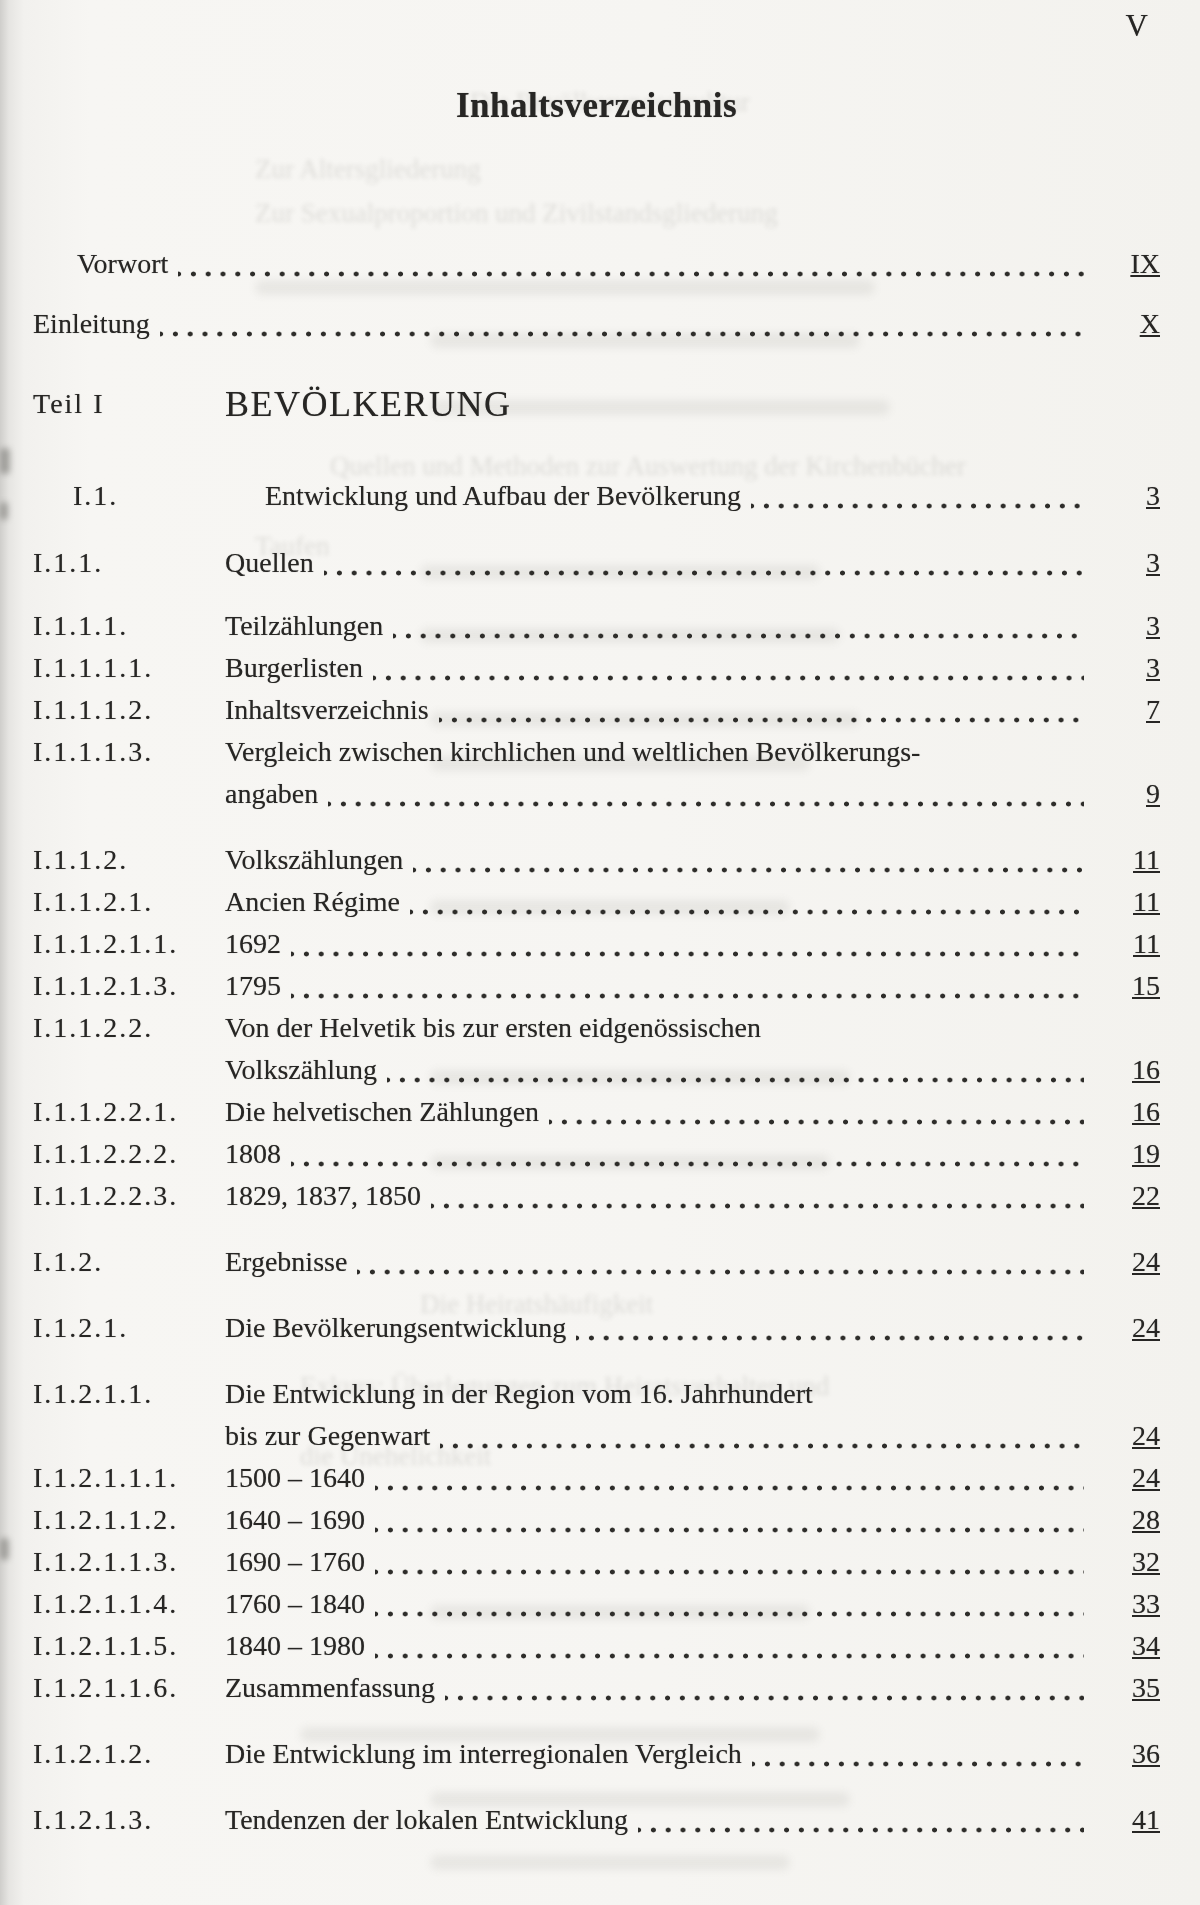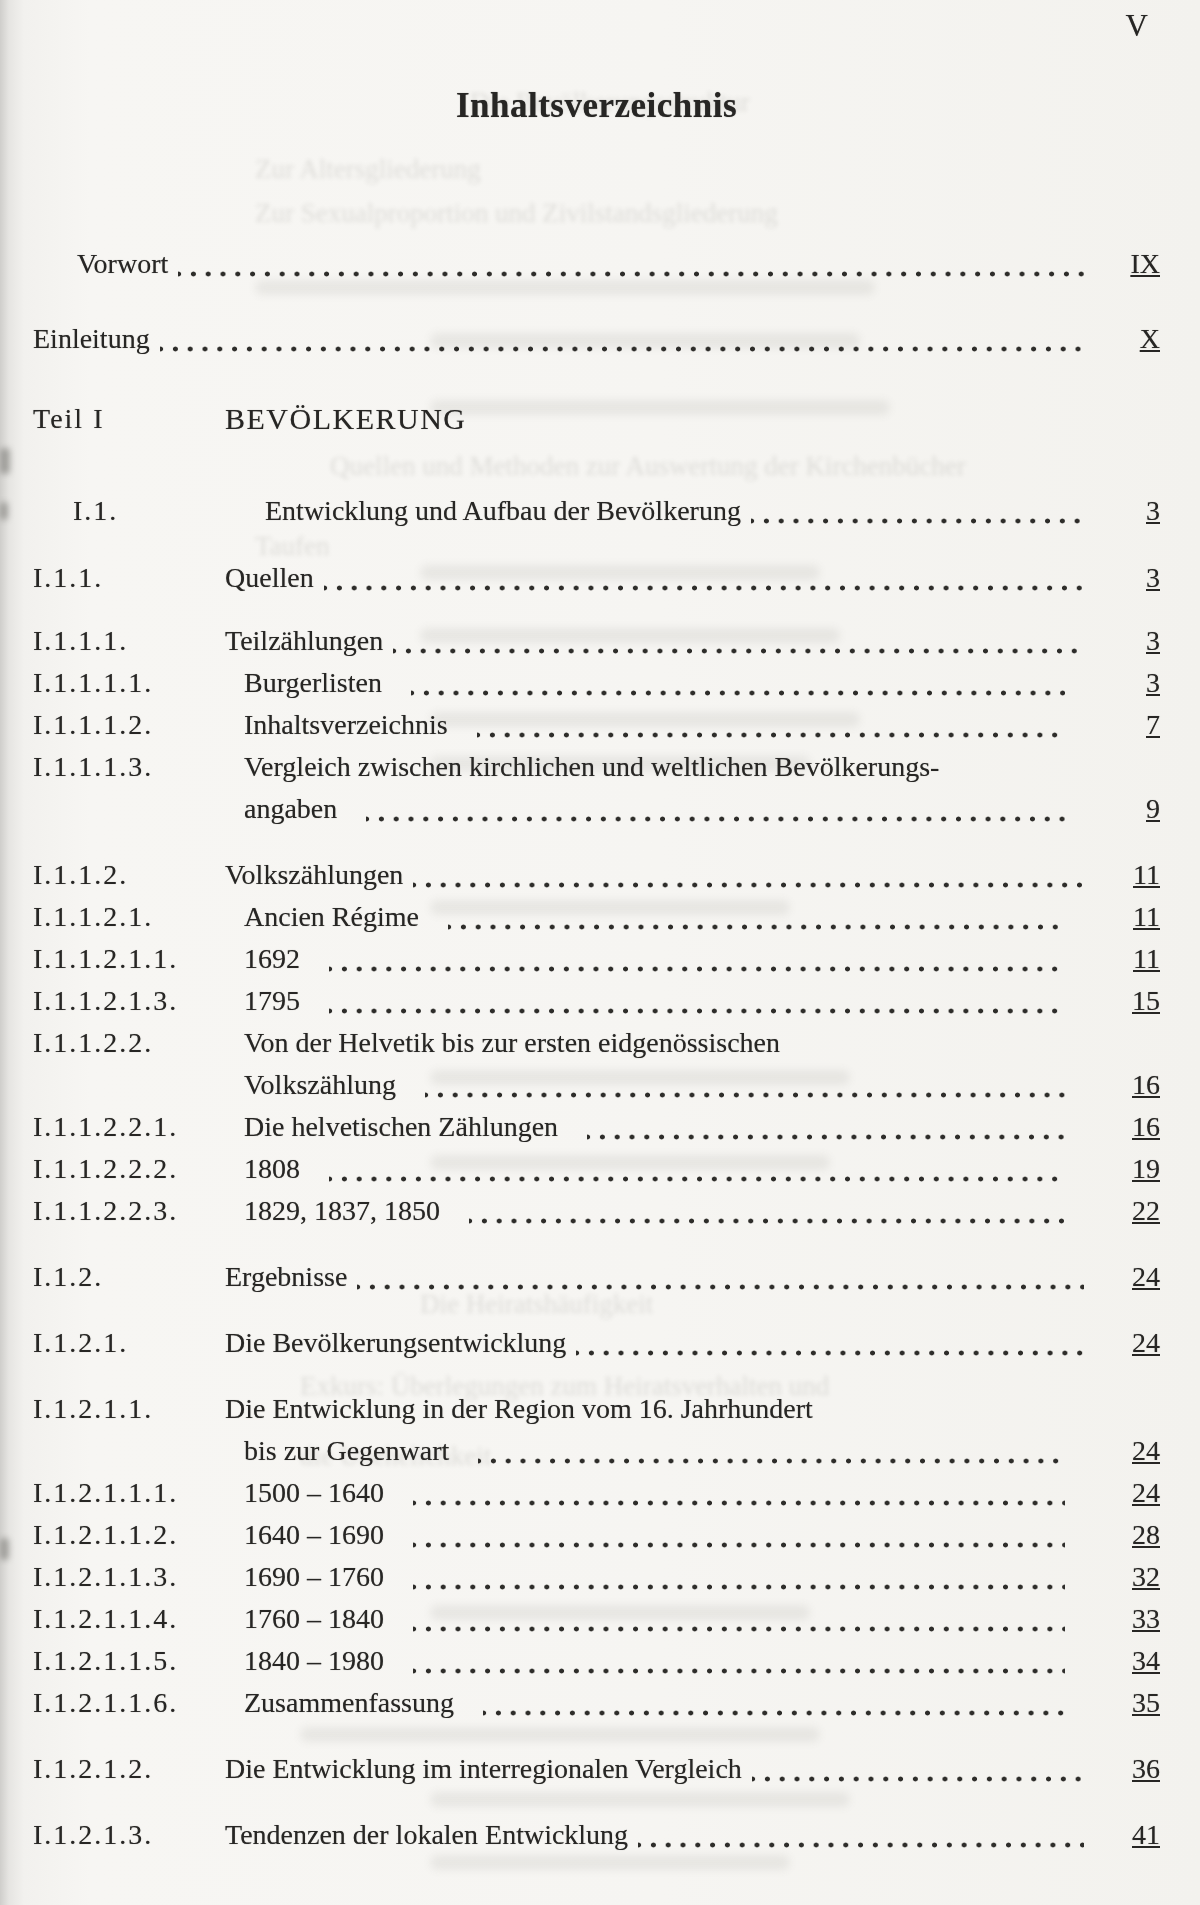--- a/index.html
+++ b/index.html
@@ -37,30 +37,30 @@
   .row .num{flex:none;width:192px;letter-spacing:2px;white-space:nowrap;}
   .row .title{flex:none;white-space:pre;}
   .row .leader{
     flex:1;height:42px;margin:0 6px 0 10px;
     background-image:radial-gradient(circle,#2e2d2a 2.1px,rgba(0,0,0,0) 2.8px);
     background-size:14.8px 42px;
     background-position:8px 10px;
     background-repeat:repeat-x;
   }
   .row .pg{flex:none;width:70px;text-align:right;white-space:nowrap;text-decoration:underline;}
-  .row.teil .title{font-size:30px;letter-spacing:1.5px;}
+  .row.teil .title{font-size:36px;letter-spacing:1.5px;}
   
   .gap-first{margin-top:115px;margin-left:44px;}
-  .gap-a{margin-top:33px;align-items:flex-end;}
+  .gap-a{margin-top:18px;align-items:flex-end;}
   .gap-b{margin-top:38px;}
   .gap-c{margin-top:50px;margin-left:40px;}
   .gap-d{margin-top:25px;}
   .gap-e{margin-top:21px;}
   .gap-f{margin-top:24px;}
-  .gap-0{margin-top:0;gap:19px;}
+  .gap-0{margin-top:0;}
   
   .ghost-text{
     position:absolute;z-index:1;
     font-size:27px;line-height:32px;white-space:nowrap;
     color:#55544c;opacity:.15;filter:blur(2.1px);
   }
   .ghost-bar{
     position:absolute;z-index:1;height:15px;border-radius:8px;
     background:#6a6960;opacity:.10;filter:blur(4px);
   }

